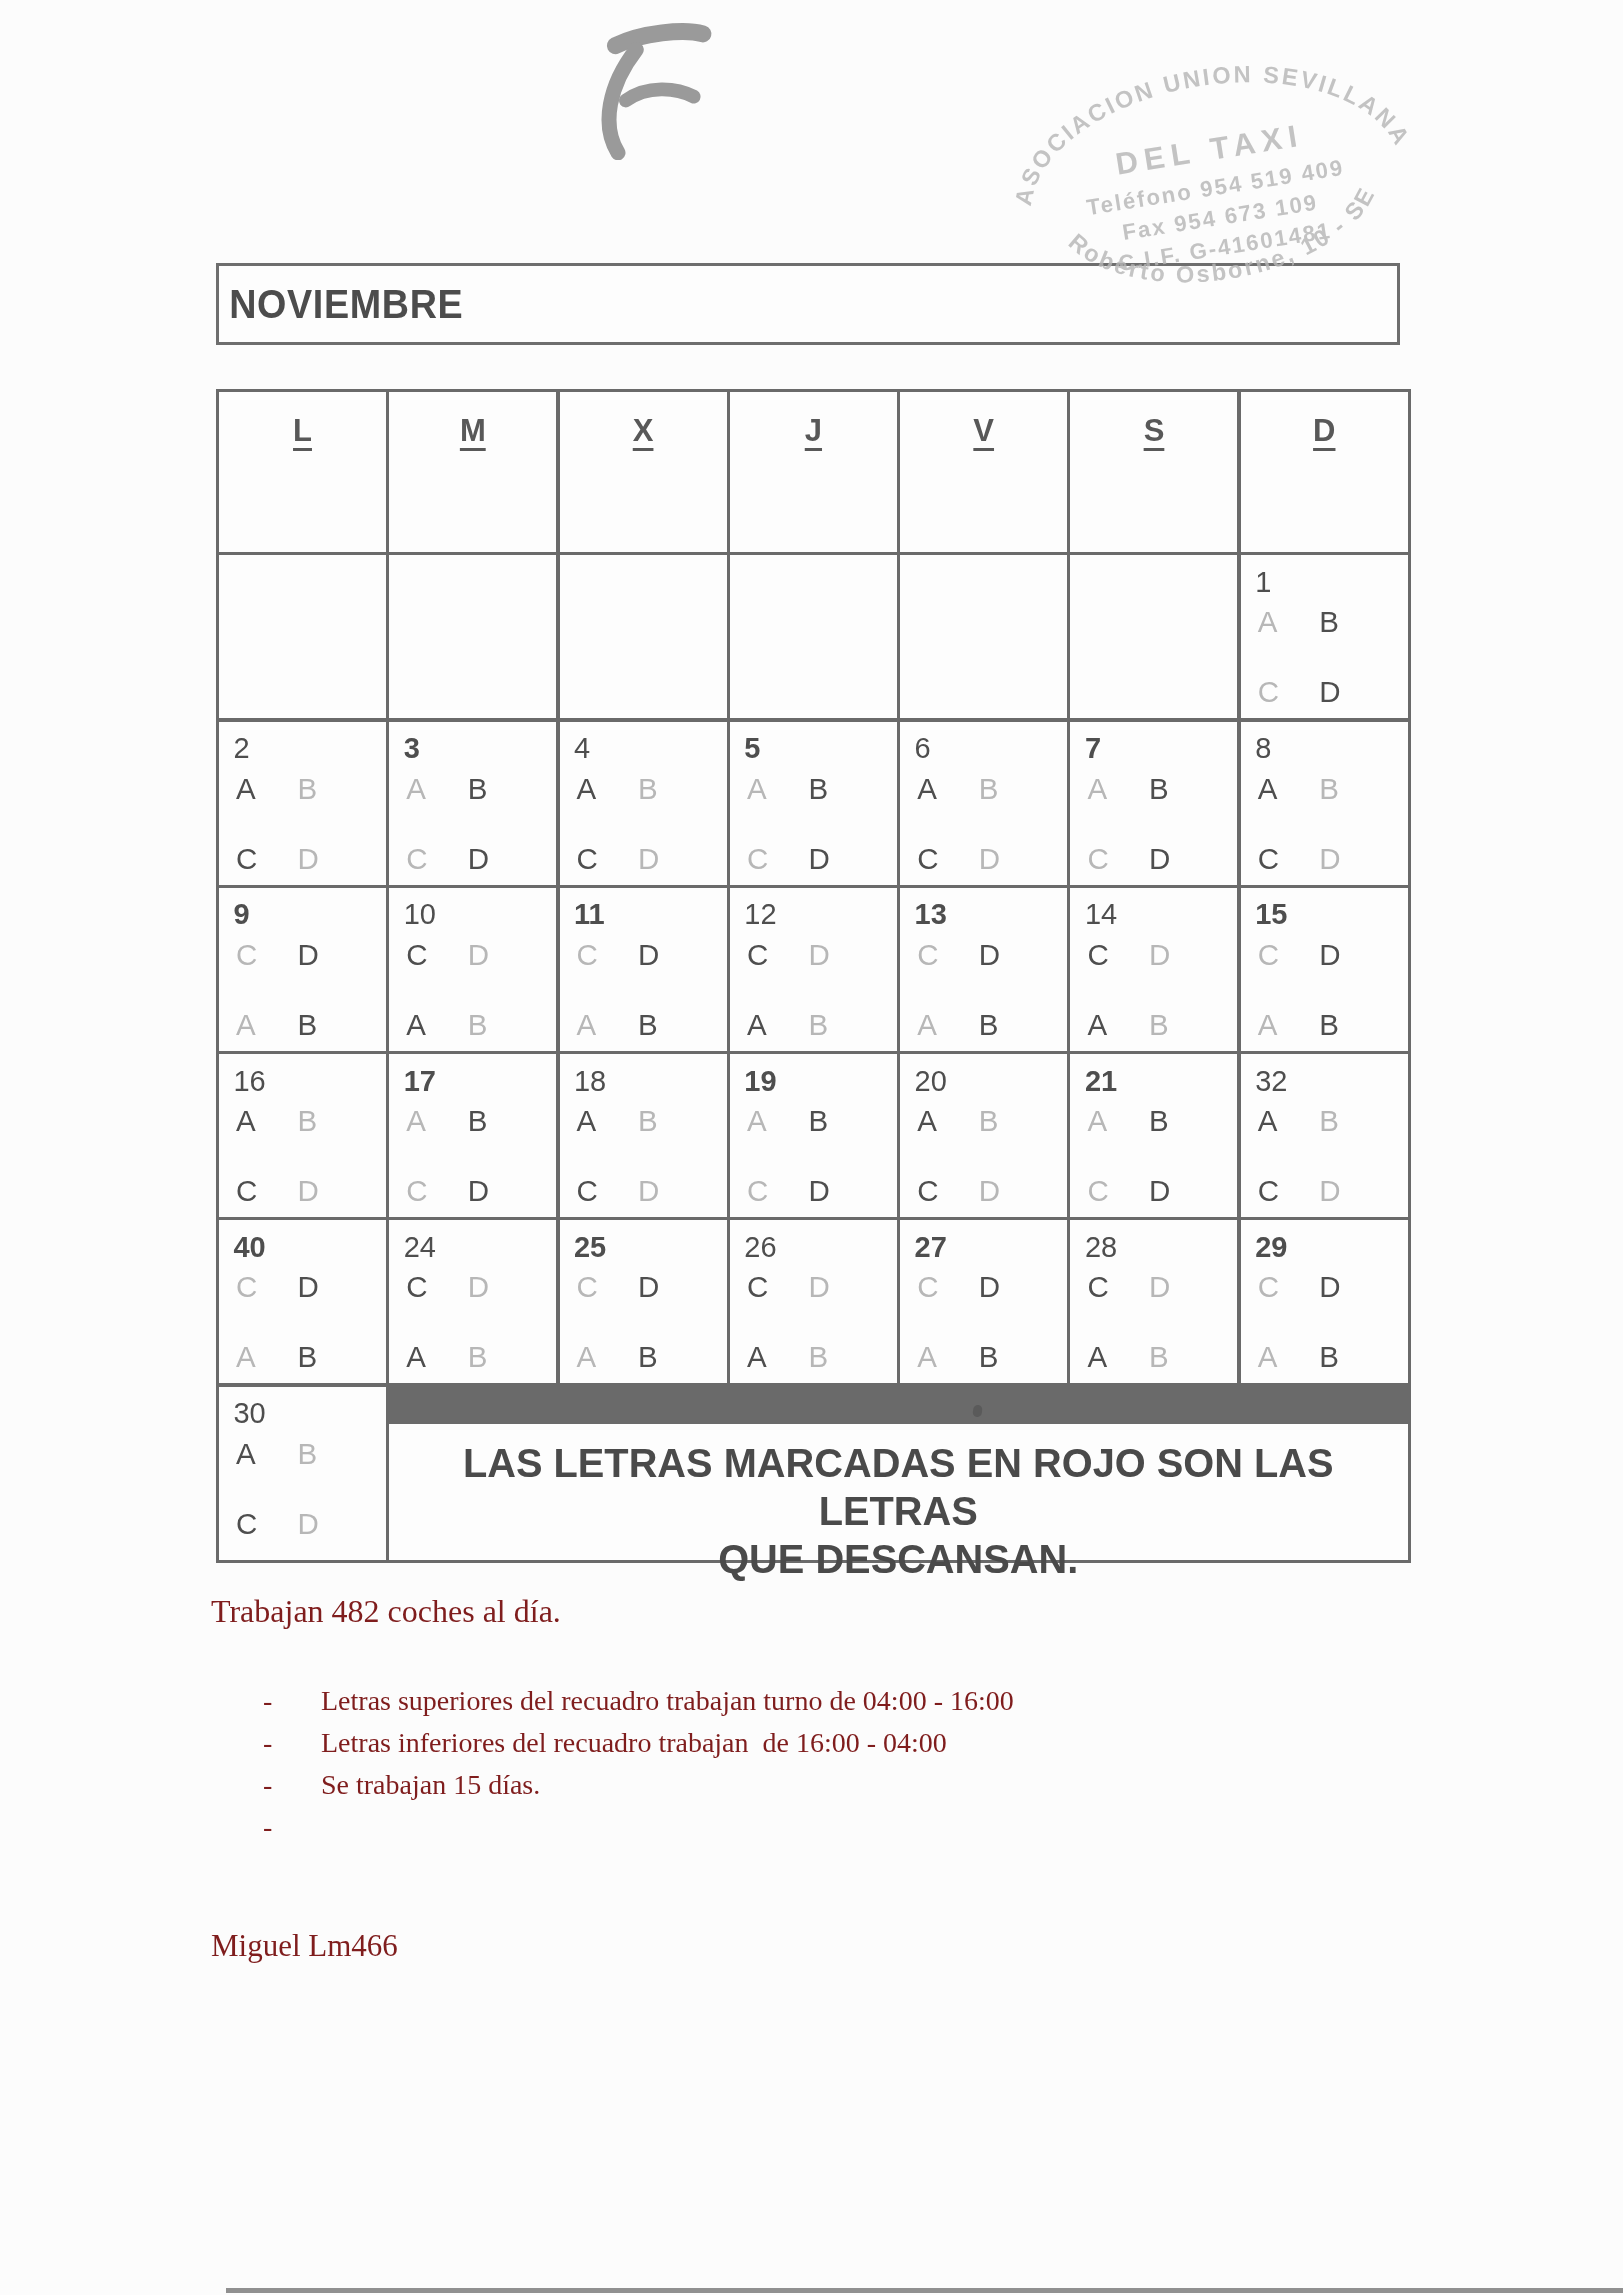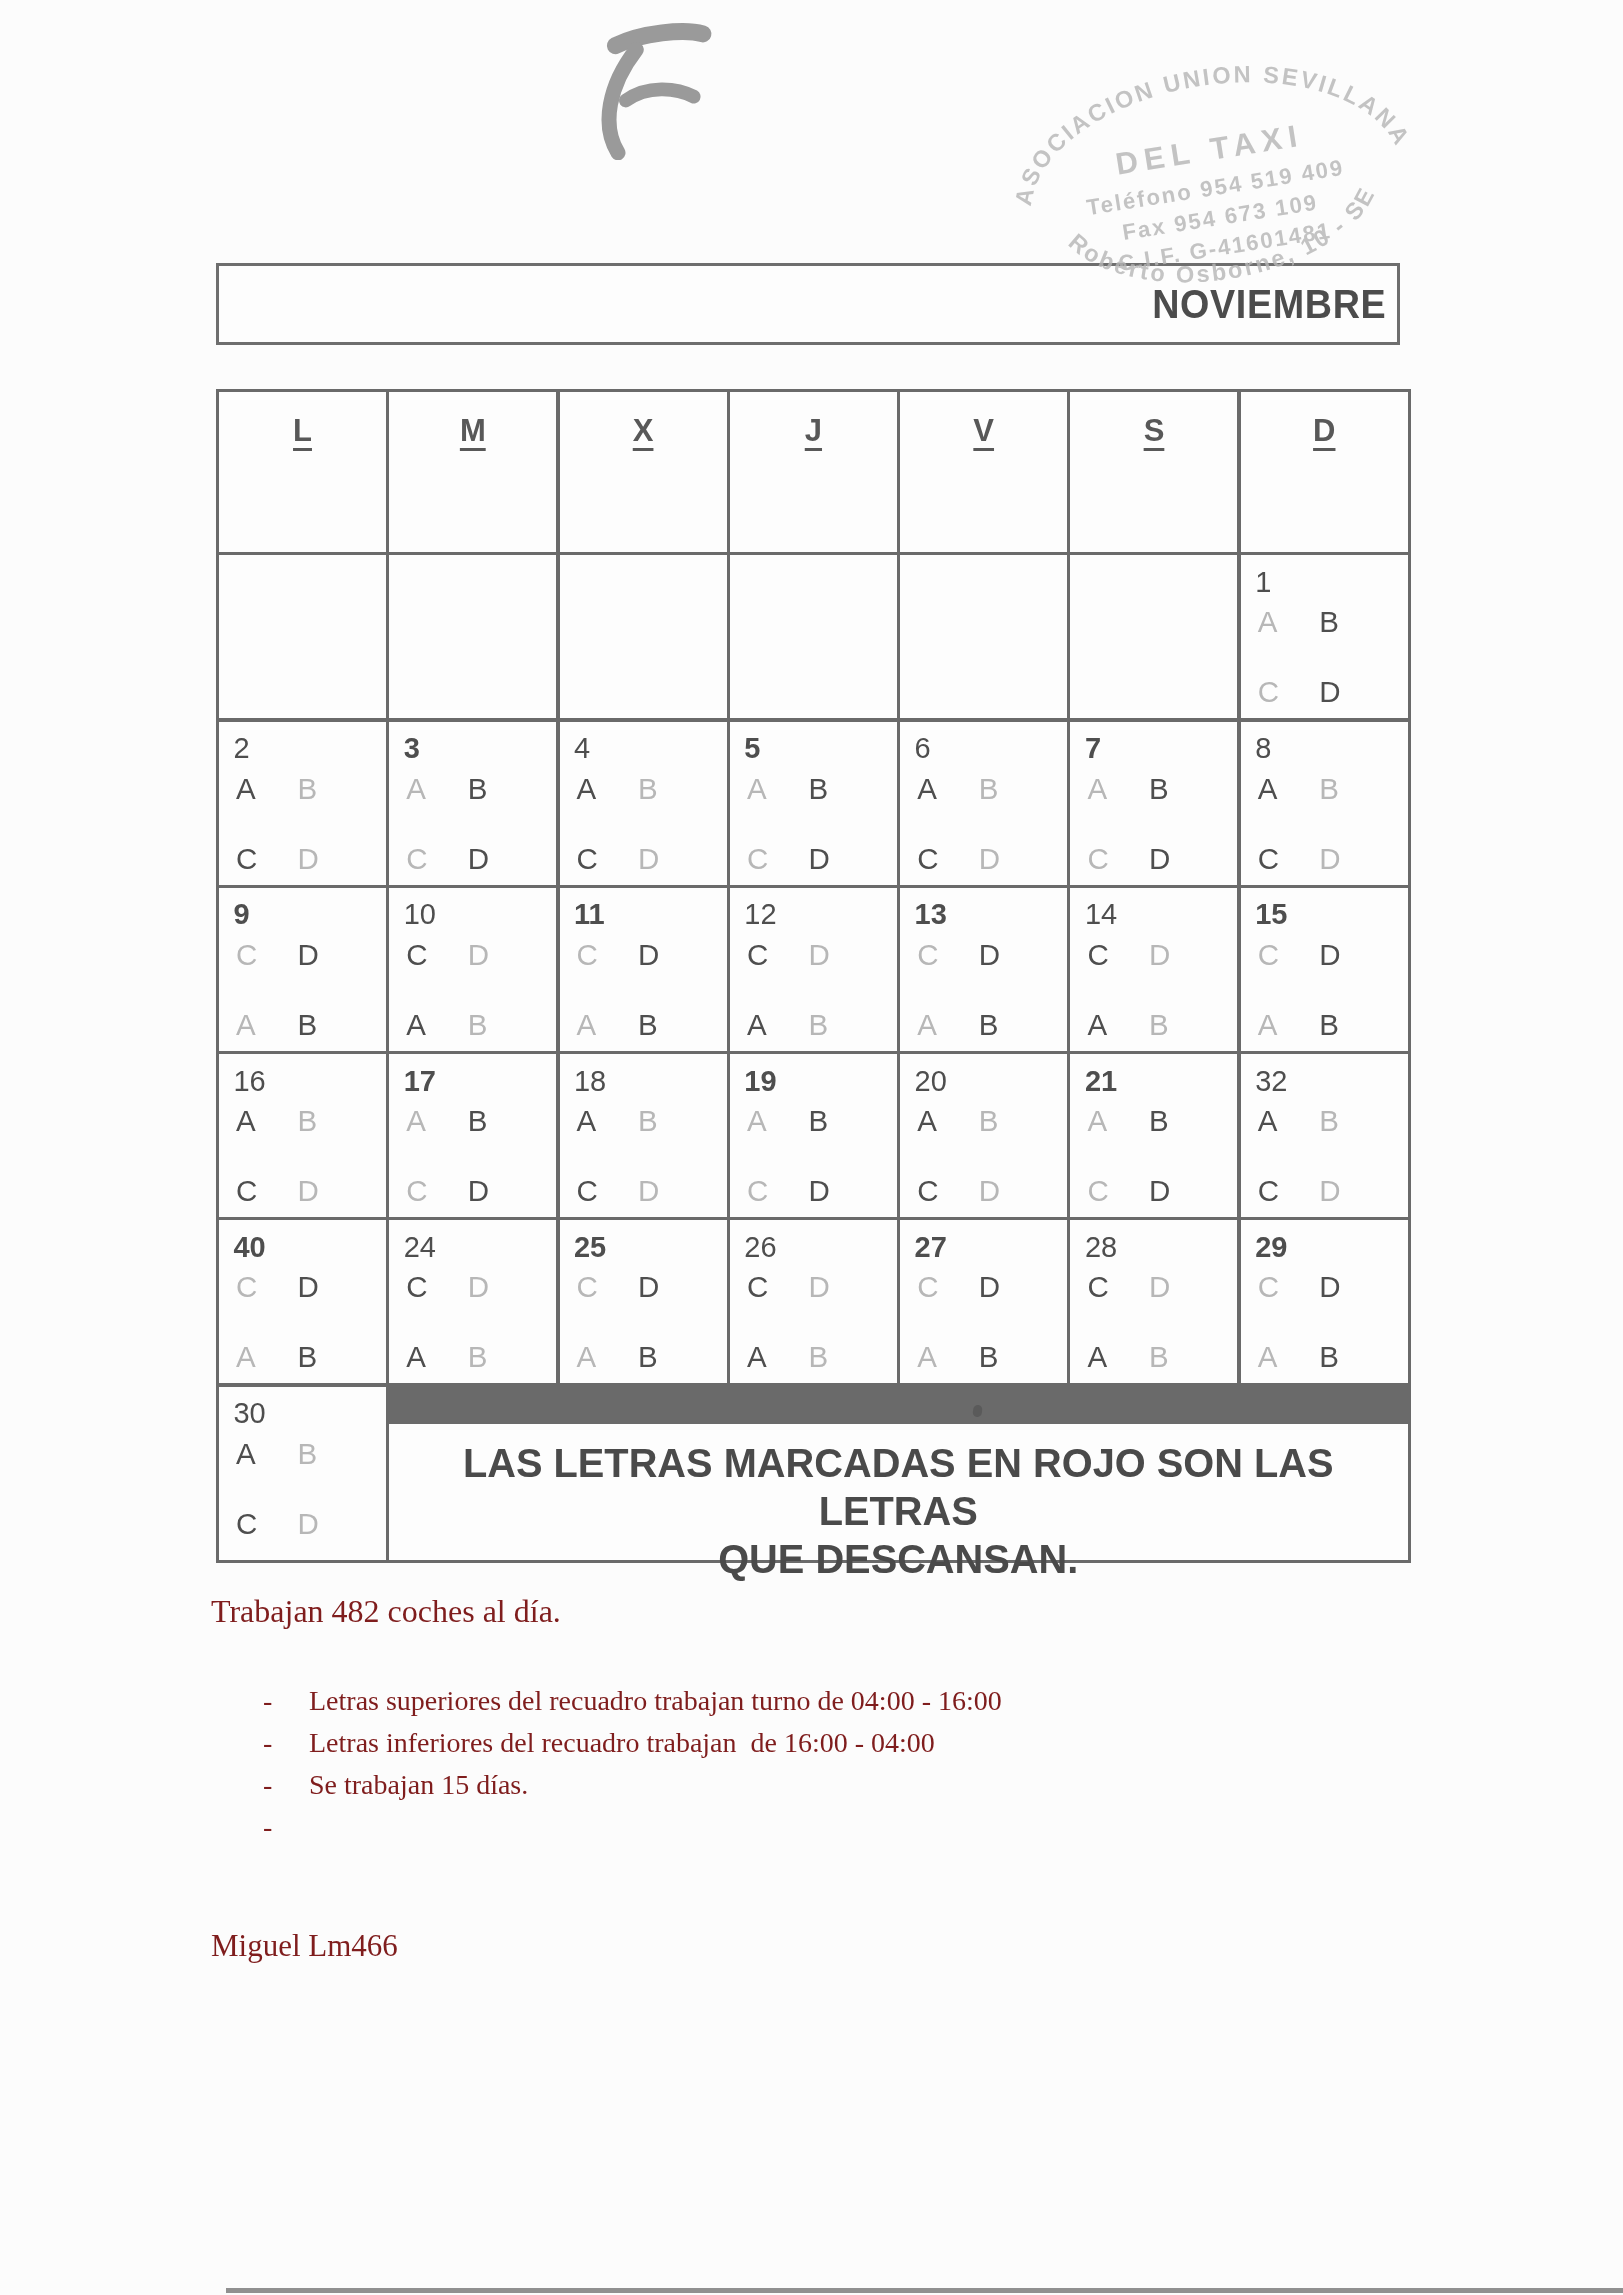--- a/index.html
+++ b/index.html
@@ -16,21 +16,21 @@
   .stamp{position:absolute;left:990px;top:47px;width:452px;height:288px;
          transform:rotate(-9deg);opacity:.8;z-index:5;pointer-events:none;}
   .stamp text{fill:#b6b6b6;font-family:"Liberation Sans",sans-serif;font-weight:bold;}
   .st-arc{font-size:36px;letter-spacing:4px;}
   .st-name{font-size:47px;letter-spacing:10px;}
   .st-line{font-size:34px;letter-spacing:3px;}
 
   
   .titlebox{
     position:absolute;left:216px;top:263px;width:1178px;height:76px;
-    border:3.9px solid #6e6e6e;display:flex;align-items:center;justify-content:flex-end;
+    border:3.9px solid #6e6e6e;display:flex;align-items:center;justify-content:flex-start;
     background:#fdfdfd;
   }
   .titlebox span{font-size:41px;font-weight:bold;letter-spacing:0.7px;color:#4c4c4c;transform:scaleX(.92);}
 
   
   .cal{
     position:absolute;left:216px;top:389px;
     display:grid;grid-template-columns:repeat(7,167px);
     grid-template-rows:160px repeat(5,163px) 173px;
     gap:3.3px;background:#6a6a6a;border:3.9px solid #6a6a6a;
@@ -51,21 +51,21 @@
             letter-spacing:0;transform:scaleX(.97);}
   .inkdot{position:absolute;left:973px;top:1405px;width:8.5px;height:12.4px;border-radius:4.6px;
           background:#5a5a5a;transform:rotate(8deg);z-index:6;}
 
   
   .serif{font-family:"Liberation Serif",serif;color:#7f1d1d;}
   .intro{position:absolute;left:211px;top:1593px;font-size:32px;}
   .bullets{position:absolute;left:263px;top:1680px;width:1126px;font-size:28px;}
   .bullet{display:flex;}
   .bullet .dash{flex:0 0 46px;line-height:42px;}
-  .bullet .btxt{flex:1;}
+  .bullet .btxt{flex:1;margin-left:12px;}
   .bullet .bline{display:block;line-height:42px;white-space:pre-wrap;}
   .signature{position:absolute;left:211px;top:1928px;font-size:31px;font-family:Liberation Serif, serif;}
 
   .scanline{position:absolute;left:226px;top:2288px;width:1397px;height:5.2px;background:#909090;}
 </style>
 </head>
 <body>
 
 <div class="page">
 

